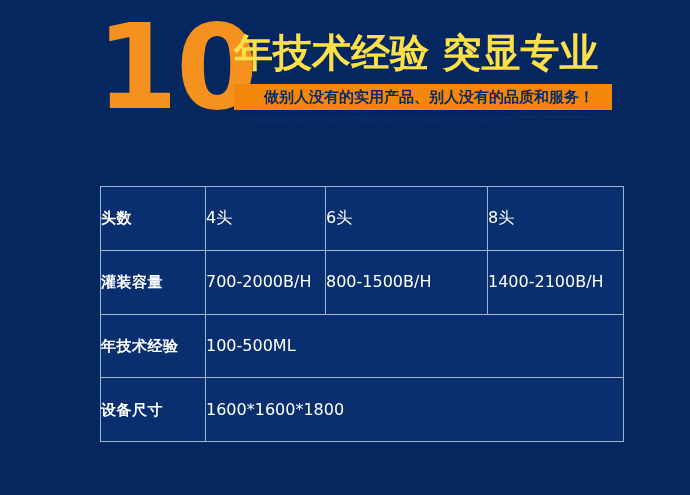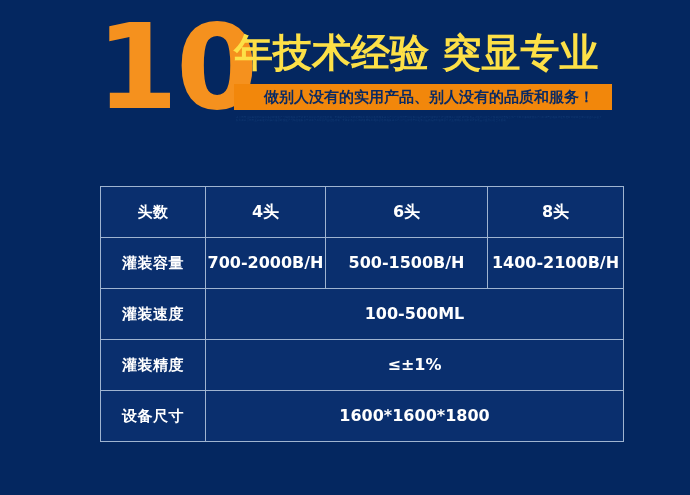--- a/index.html
+++ b/index.html
@@ -98,36 +98,36 @@
     top: 186px;
     width: 523px;
     height: 256px;
     border-collapse: collapse;
     table-layout: fixed;
     background: #0A2F6E;
   }
   #spec-table td {
     border: 1px solid #9FB4D0;
     color: #FFFFFF;
-    text-align: center;
+    text-align: left;
     vertical-align: middle;
     font-size: 16px;
     line-height: 18px;
     padding: 0;
     height: 32px;
     background: #0A2F6E;
     font-family: "DejaVu Sans", "Liberation Sans", sans-serif;
   }
   #spec-table td.label {
     font-weight: bold;
     font-size: 15px;
     letter-spacing: 0.5px;
   }
   #spec-table td.value {
-    font-weight: bold;
+    font-weight: normal;
     letter-spacing: 0px;
   }
   .col-label  { width: 105px; }
   .col-a      { width: 120px; }
   .col-b      { width: 162px; }
   .col-c      { width: 136px; }
 </style>
 </head>
 <body>
 
@@ -157,30 +157,26 @@
     <tbody id="spec-table-body">
     <tr>
           <td class="label">头数</td>
           <td class="value">4头</td>
           <td class="value">6头</td>
           <td class="value">8头</td>
         </tr>
         <tr>
           <td class="label">灌装容量</td>
           <td class="value">700-2000B/H</td>
-          <td class="value">500-1500B/H</td>
+          <td class="value">800-1500B/H</td>
           <td class="value">1400-2100B/H</td>
         </tr>
         <tr>
-          <td class="label">灌装速度</td>
+          <td class="label">年技术经验</td>
           <td class="value" colspan="3">100-500ML</td>
-        </tr>
-        <tr>
-          <td class="label">灌装精度</td>
-          <td class="value" colspan="3">≤±1%</td>
         </tr>
         <tr>
           <td class="label">设备尺寸</td>
           <td class="value" colspan="3">1600*1600*1800</td>
         </tr>
       </tbody>
   </table>
 
 </div>
 

